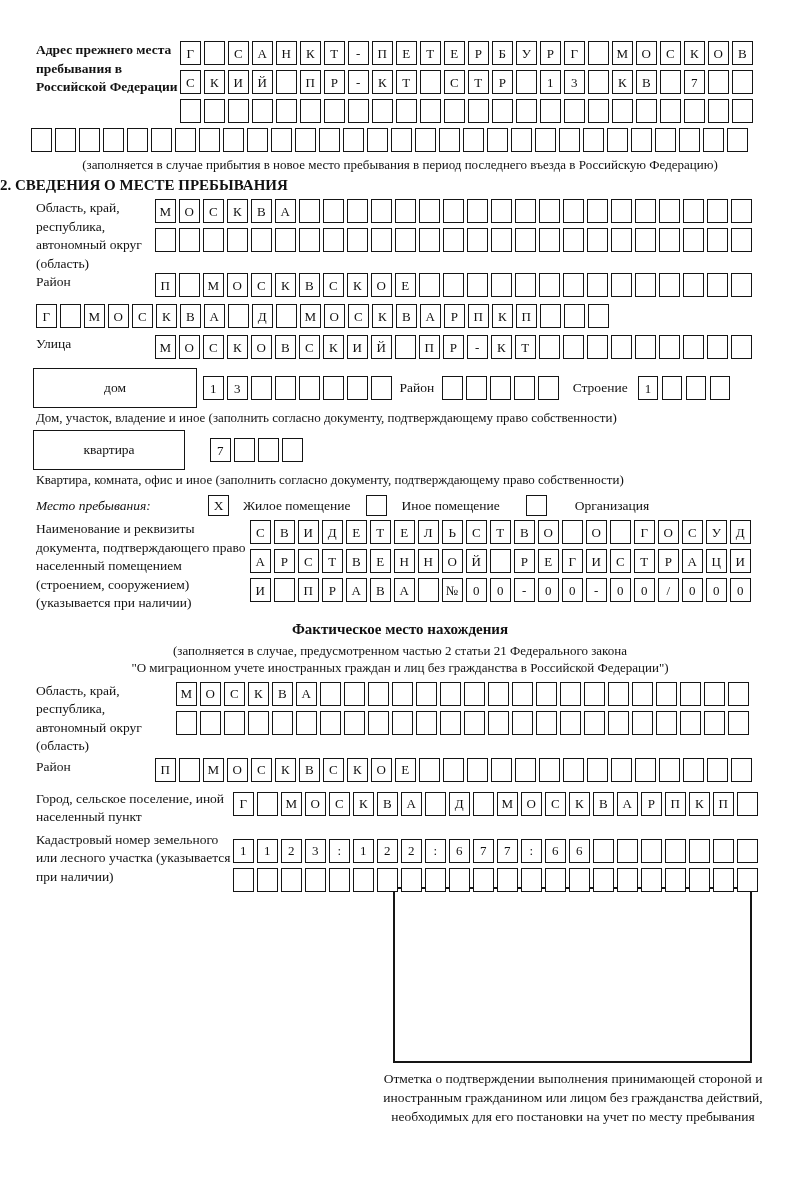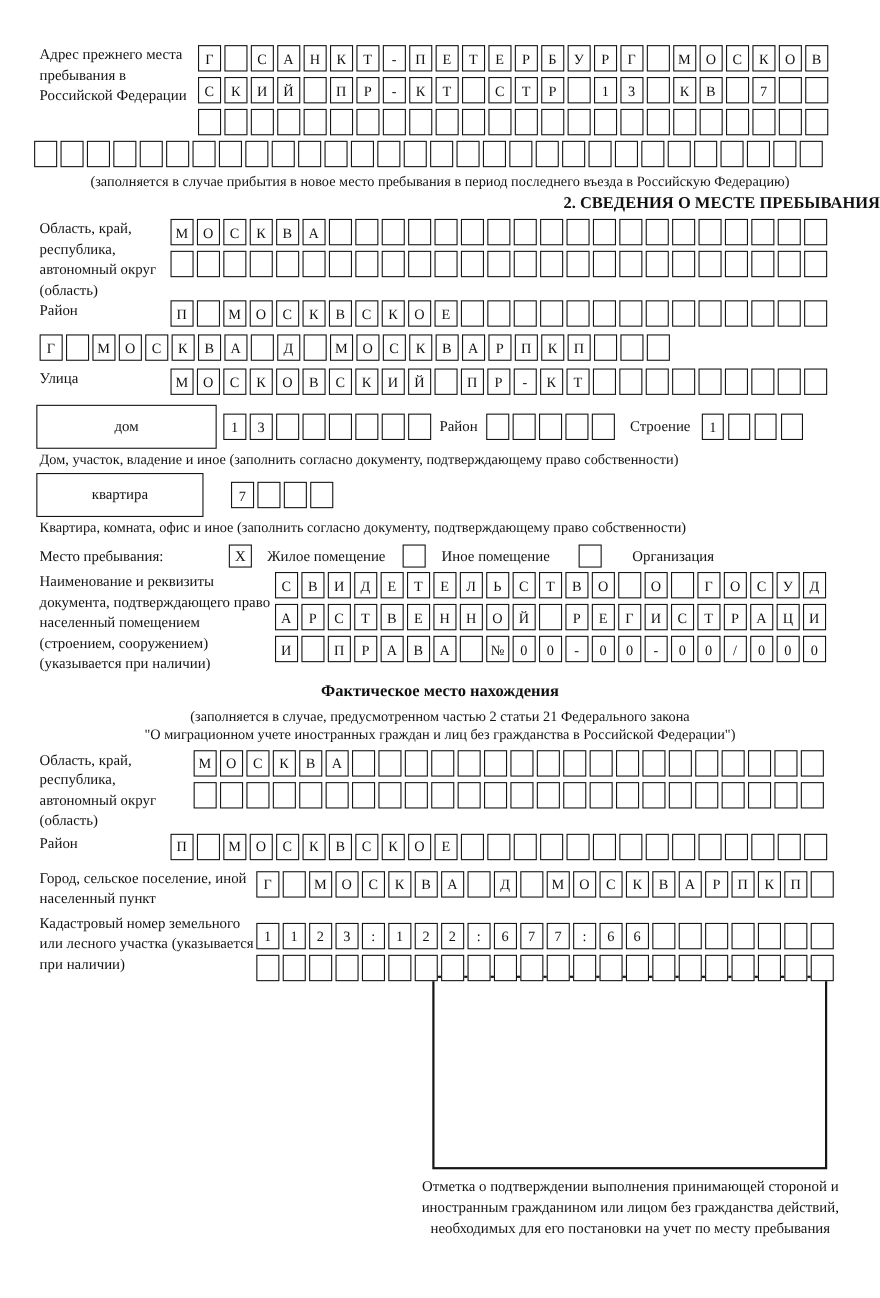--- a/index.html
+++ b/index.html
@@ -8,55 +8,55 @@
     width:800px; height:1180px;
     font-family:"Liberation Serif","DejaVu Serif",serif;
     color:#111; font-size:13.5px; overflow:hidden;
   }
   .page { width:800px; height:1180px; padding-top:18px; position:relative; }
 
   .header-note { text-align:right; padding-right:44px; font-size:15px; }
 
   .frow { display:flex; align-items:flex-start; padding-left:36px; }
   .flabel { flex-shrink:0; line-height:18.5px; }
-  .w144 { width:144px; } .w119 { width:119px; } .w214 { width:214px; }
+  .w144 { width:144px;font-weight:bold; } .w119 { width:119px; } .w214 { width:214px; }
   .w140 { width:140px; } .w197 { width:197px; }
 
   .cellcol { display:flex; flex-direction:column; }
   .cellrow { display:flex; gap:3.5px; margin-bottom:5px; }
   .cell {
     width:20.5px; height:24px; flex-shrink:0;
     border:1.7px solid #151515;
     display:flex; align-items:center; justify-content:center;
     font-size:13px; line-height:1; background:#fff;
   }
   .cellrow.full { padding-left:31px; }
 
   .note { font-size:13px; line-height:16px; }
   .center { text-align:center; }
   .note-left { padding-left:36px; }
 
-  .sec-title { font-size:15px; font-weight:bold; text-align:right; margin-top:3px; line-height:19px; }
+  .sec-title { font-size:15px; font-weight:bold; text-align:left; margin-top:3px; line-height:19px; }
 
   .mt2{margin-top:2px;} .mt3{margin-top:3px;} .mt4{margin-top:4px;} .mt6{margin-top:6px;}
   .addr-block { margin-top:23px; }
 
   .wide-box {
     border:1.8px solid #151515; height:40px;
     display:flex; align-items:center; justify-content:center;
     flex-shrink:0; background:#fff;
   }
   .house-row { padding-left:33px; align-items:center; }
   .house-box { width:164px; }
   .apt-box { width:152px; }
   .house-row .cellrow { margin-bottom:0; }
   .inline-label { flex-shrink:0; line-height:26px; }
 
   .stay-row { align-items:center; margin-top:7px; }
-  .stay-label { width:172px; flex-shrink:0; }
+  .stay-label { width:172px; flex-shrink:0;font-style:italic; }
   .checkbox {
     width:21px; height:21px; border:1.8px solid #151515; flex-shrink:0;
     display:flex; align-items:center; justify-content:center;
     font-size:13.5px; background:#fff;
   }
   .opt1 { margin-left:14px; } .box2 { margin-left:16px; }
   .opt2 { margin-left:14px; } .box3 { margin-left:26px; }
   .opt3 { margin-left:28px; }
   .choose-note { width:570px; padding-left:36px; text-align:center; margin-top:2px; }
 

